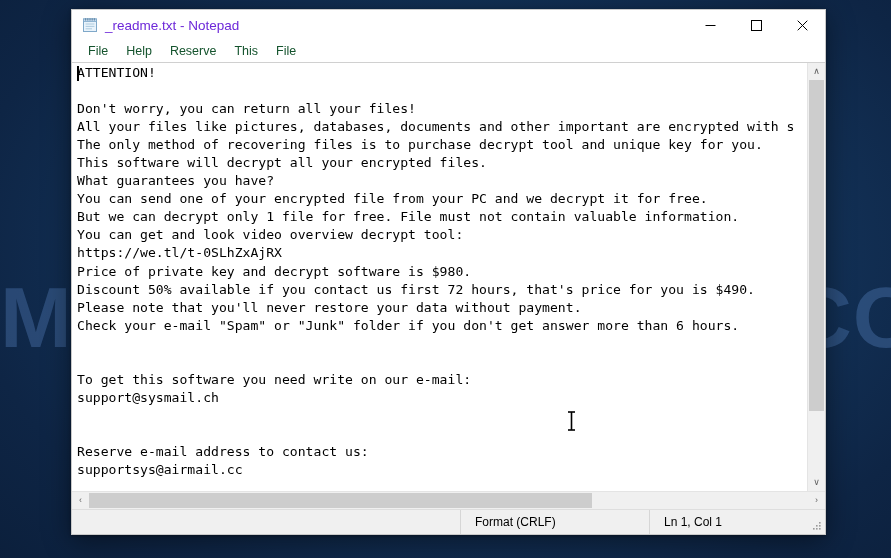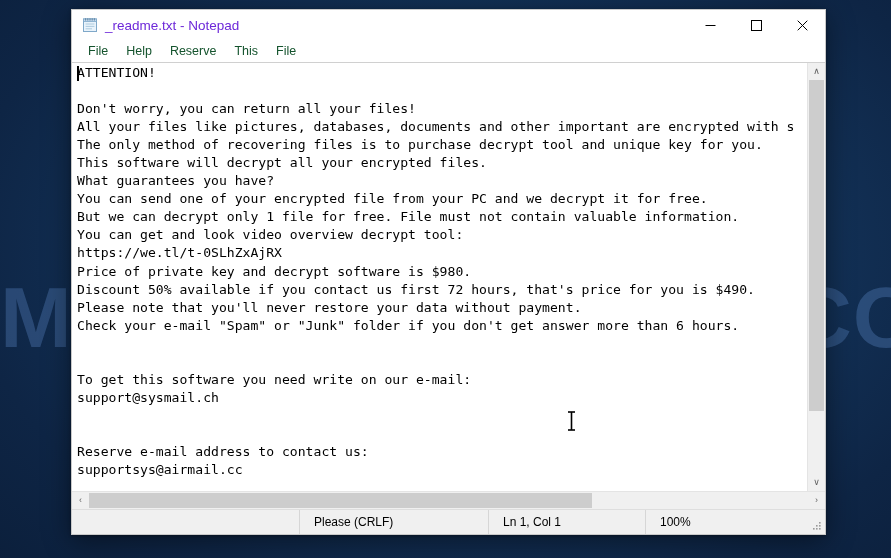--- a/index.html
+++ b/index.html
@@ -363,23 +363,22 @@
         <div class="sb-arrow-h">‹</div>
         <div id="h-track">
           <div id="h-thumb" style="left: 0%; width: 70%;"></div>
         </div>
         <div class="sb-arrow-h">›</div>
       </div>
     </div>
 
     <div id="status-bar">
       <div id="status-spacer"></div>
-      <div class="status-cell" id="status-encoding">Please (CRLF)</div>
+      <div class="status-cell" id="status-encoding">Format (CRLF)</div>
       <div class="status-cell" id="status-position">Ln 1, Col 1</div>
-      <div class="status-cell" id="status-zoom">100%</div>
       <div id="resize-grip">
         <svg width="11" height="11" viewBox="0 0 11 11">
           <g fill="#9a9a9a">
             <rect x="8" y="2" width="1.6" height="1.6"></rect>
             <rect x="8" y="5" width="1.6" height="1.6"></rect>
               <rect x="5" y="5" width="1.6" height="1.6"></rect>
             <rect x="8" y="8" width="1.6" height="1.6"></rect>
               <rect x="5" y="8" width="1.6" height="1.6"></rect>
               <rect x="2" y="8" width="1.6" height="1.6"></rect>
           </g>

